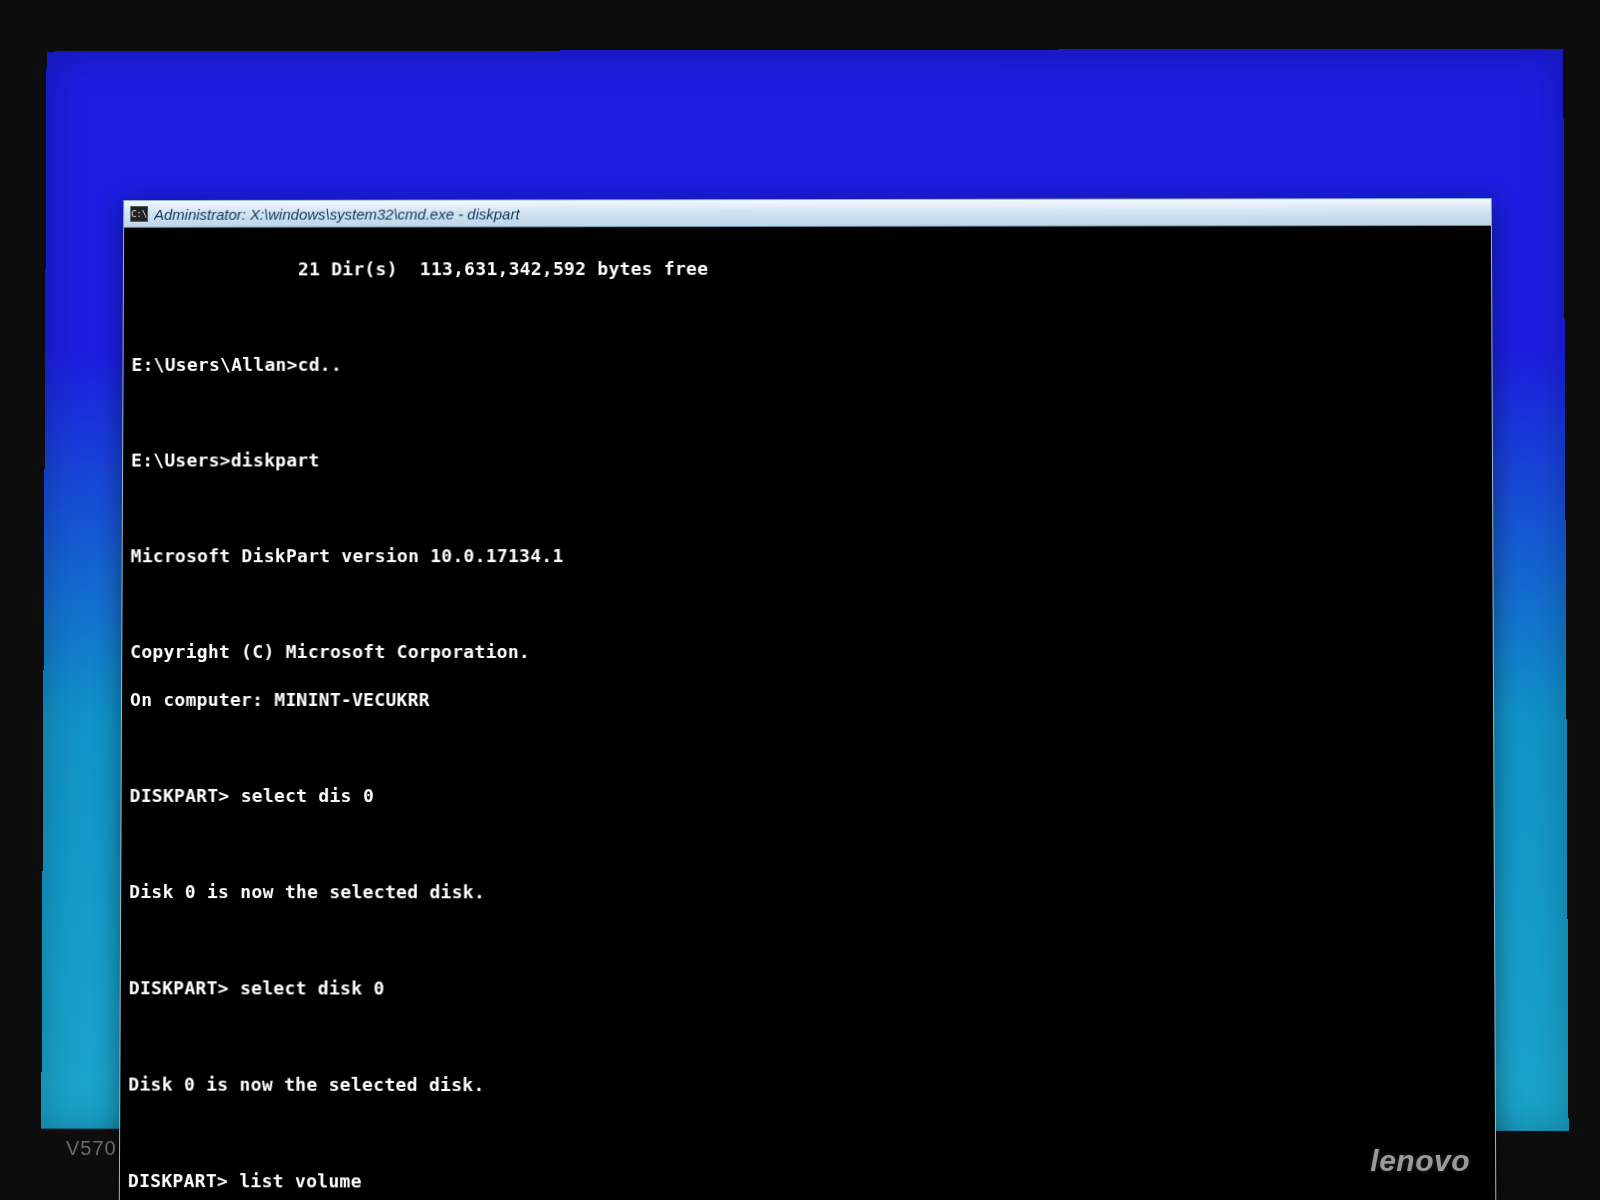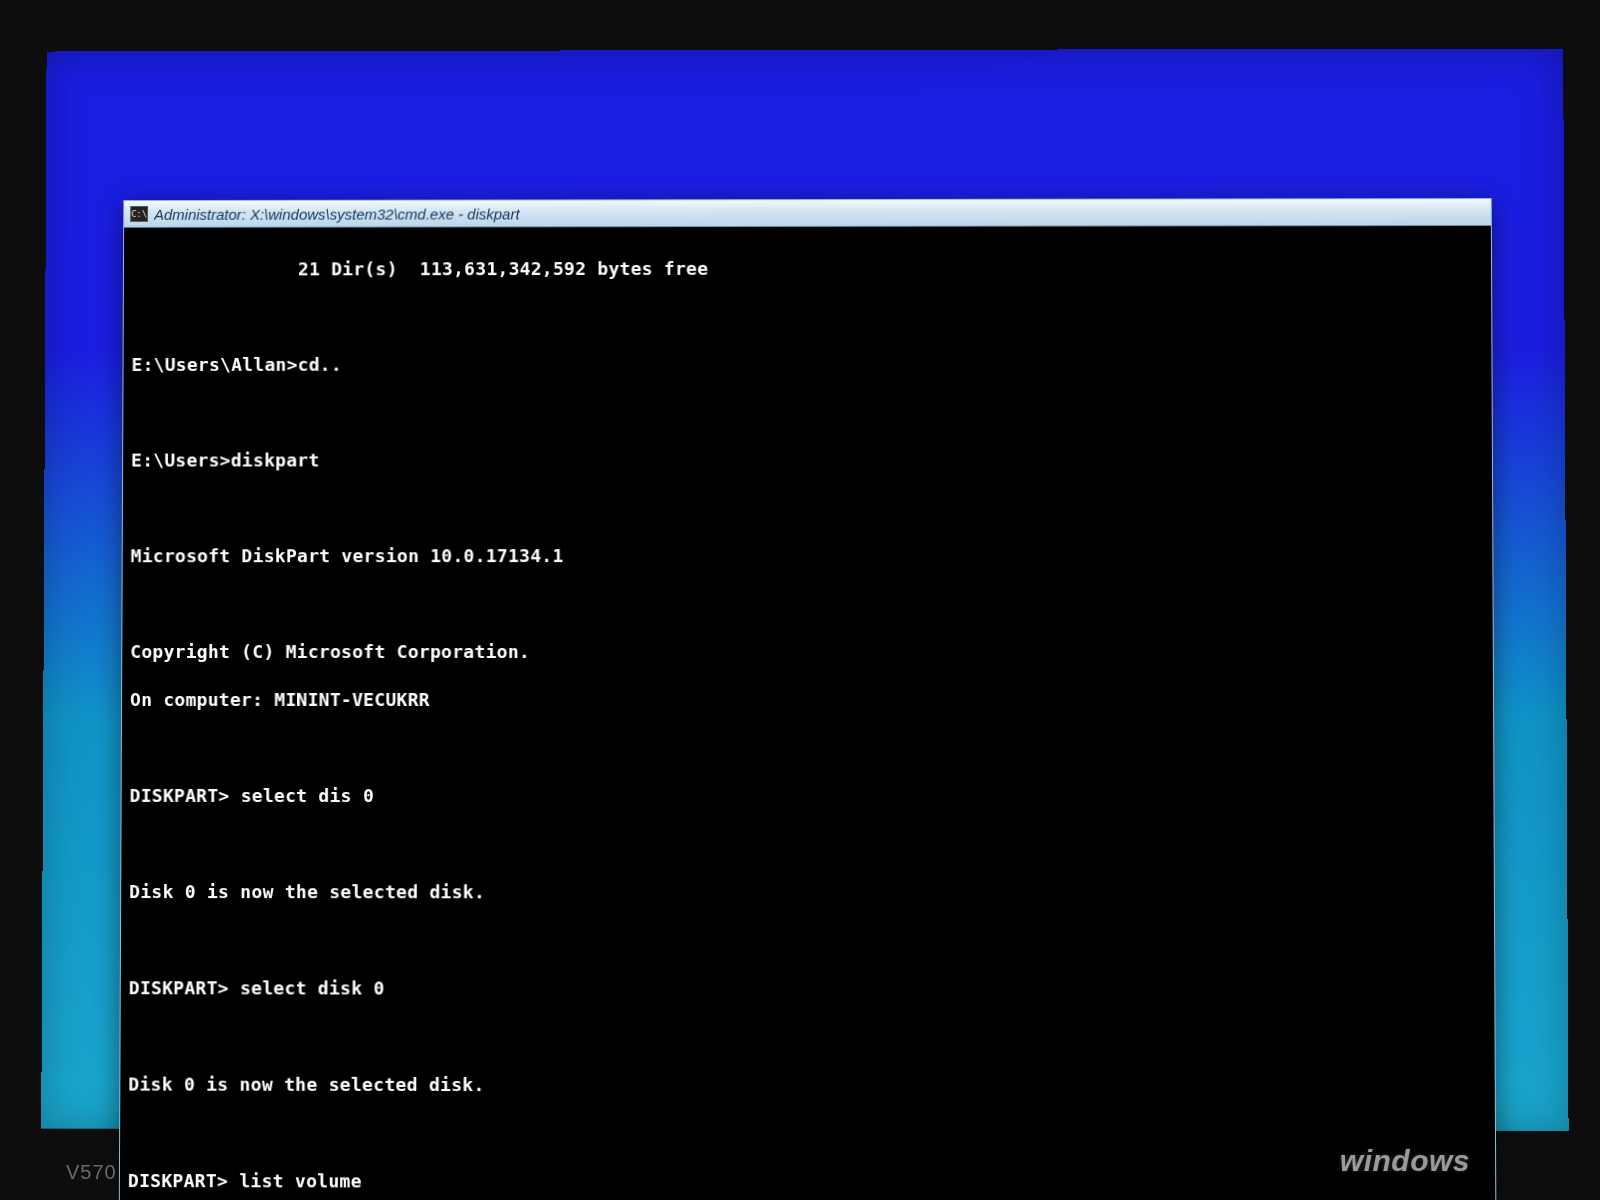--- a/index.html
+++ b/index.html
@@ -37,21 +37,21 @@
     color: #9a9a9a;
     font-family: "Segoe UI", Arial, sans-serif;
     font-style: italic;
     font-weight: 700;
     font-size: 30px;
     letter-spacing: 0.5px;
     text-shadow: 0 0 4px #333;
   }
   .model {
     position: absolute;
-    bottom: 16px;
+    bottom: 40px;
     left: 66px;
     color: #6a6a6a;
     font-family: "Segoe UI", Arial, sans-serif;
     font-size: 20px;
     letter-spacing: 1px;
   }
 
   
   .cmd-window {
     position: absolute;
@@ -141,15 +141,15 @@
 
 
 
 
 
       </div>
     </div>
 
   </div>
 
-  <div class="brand">windows</div>
+  <div class="brand">lenovo</div>
   <div class="model">V570</div>
 </div>
 
 </body></html>

